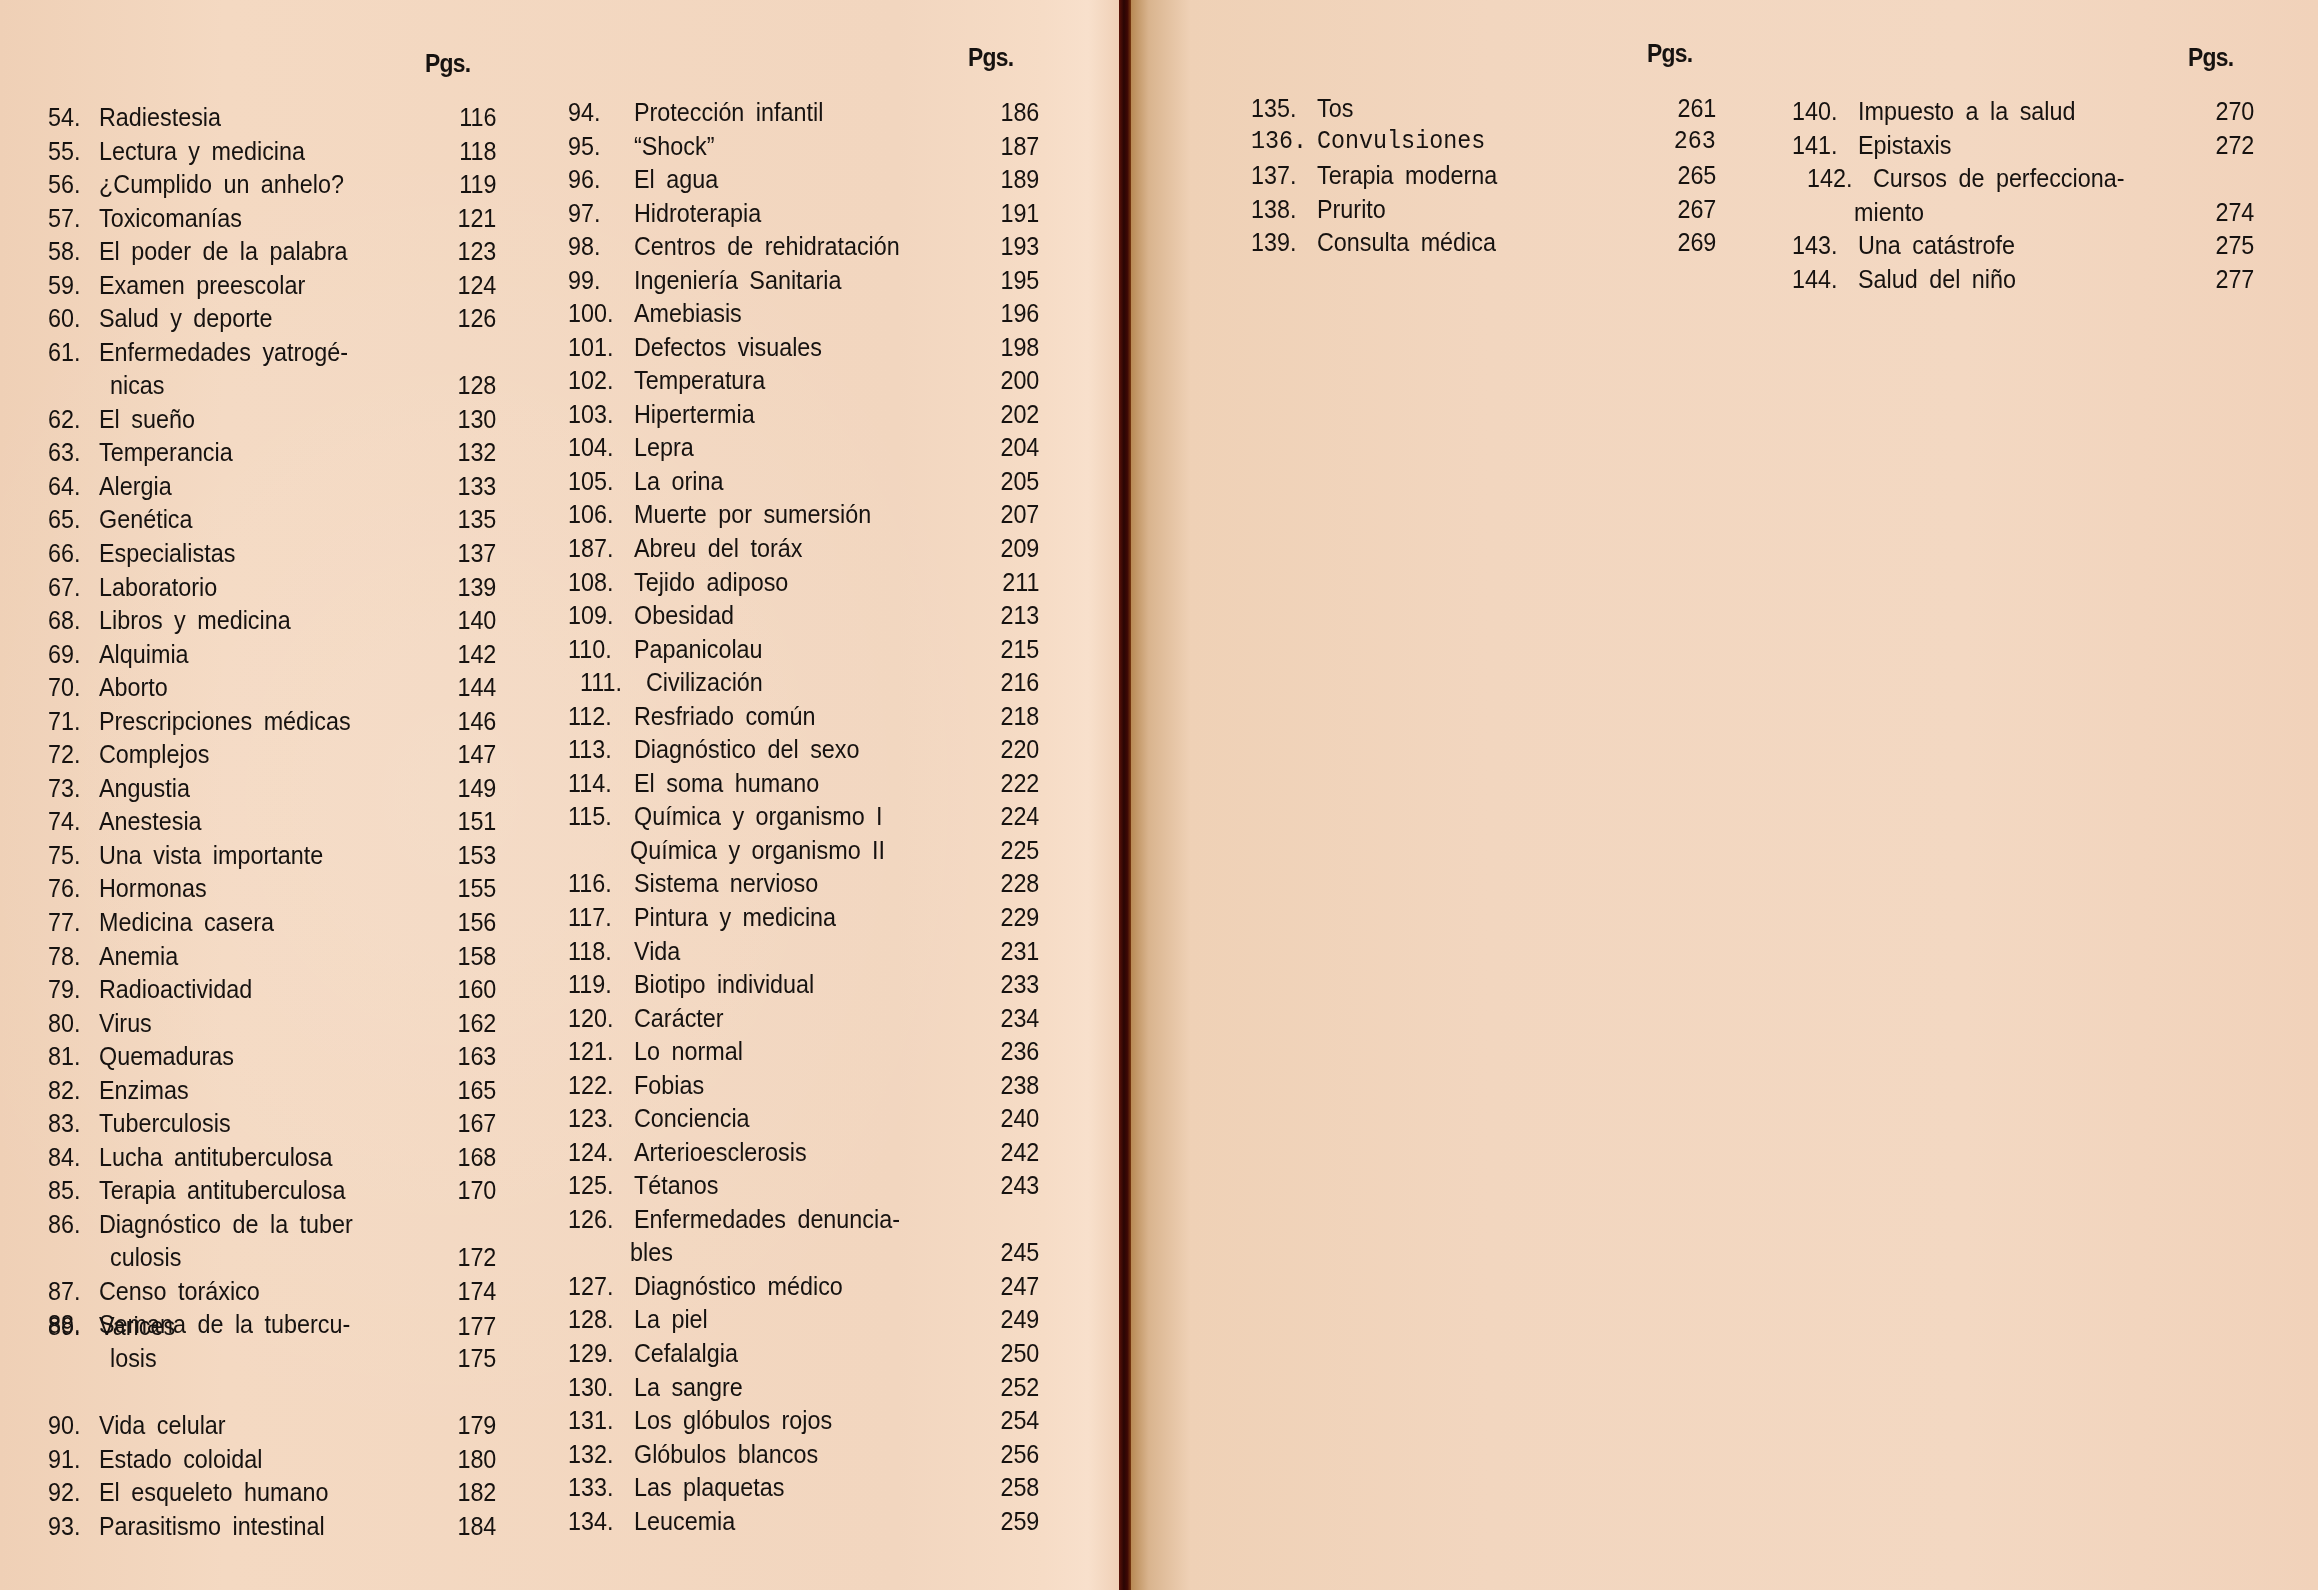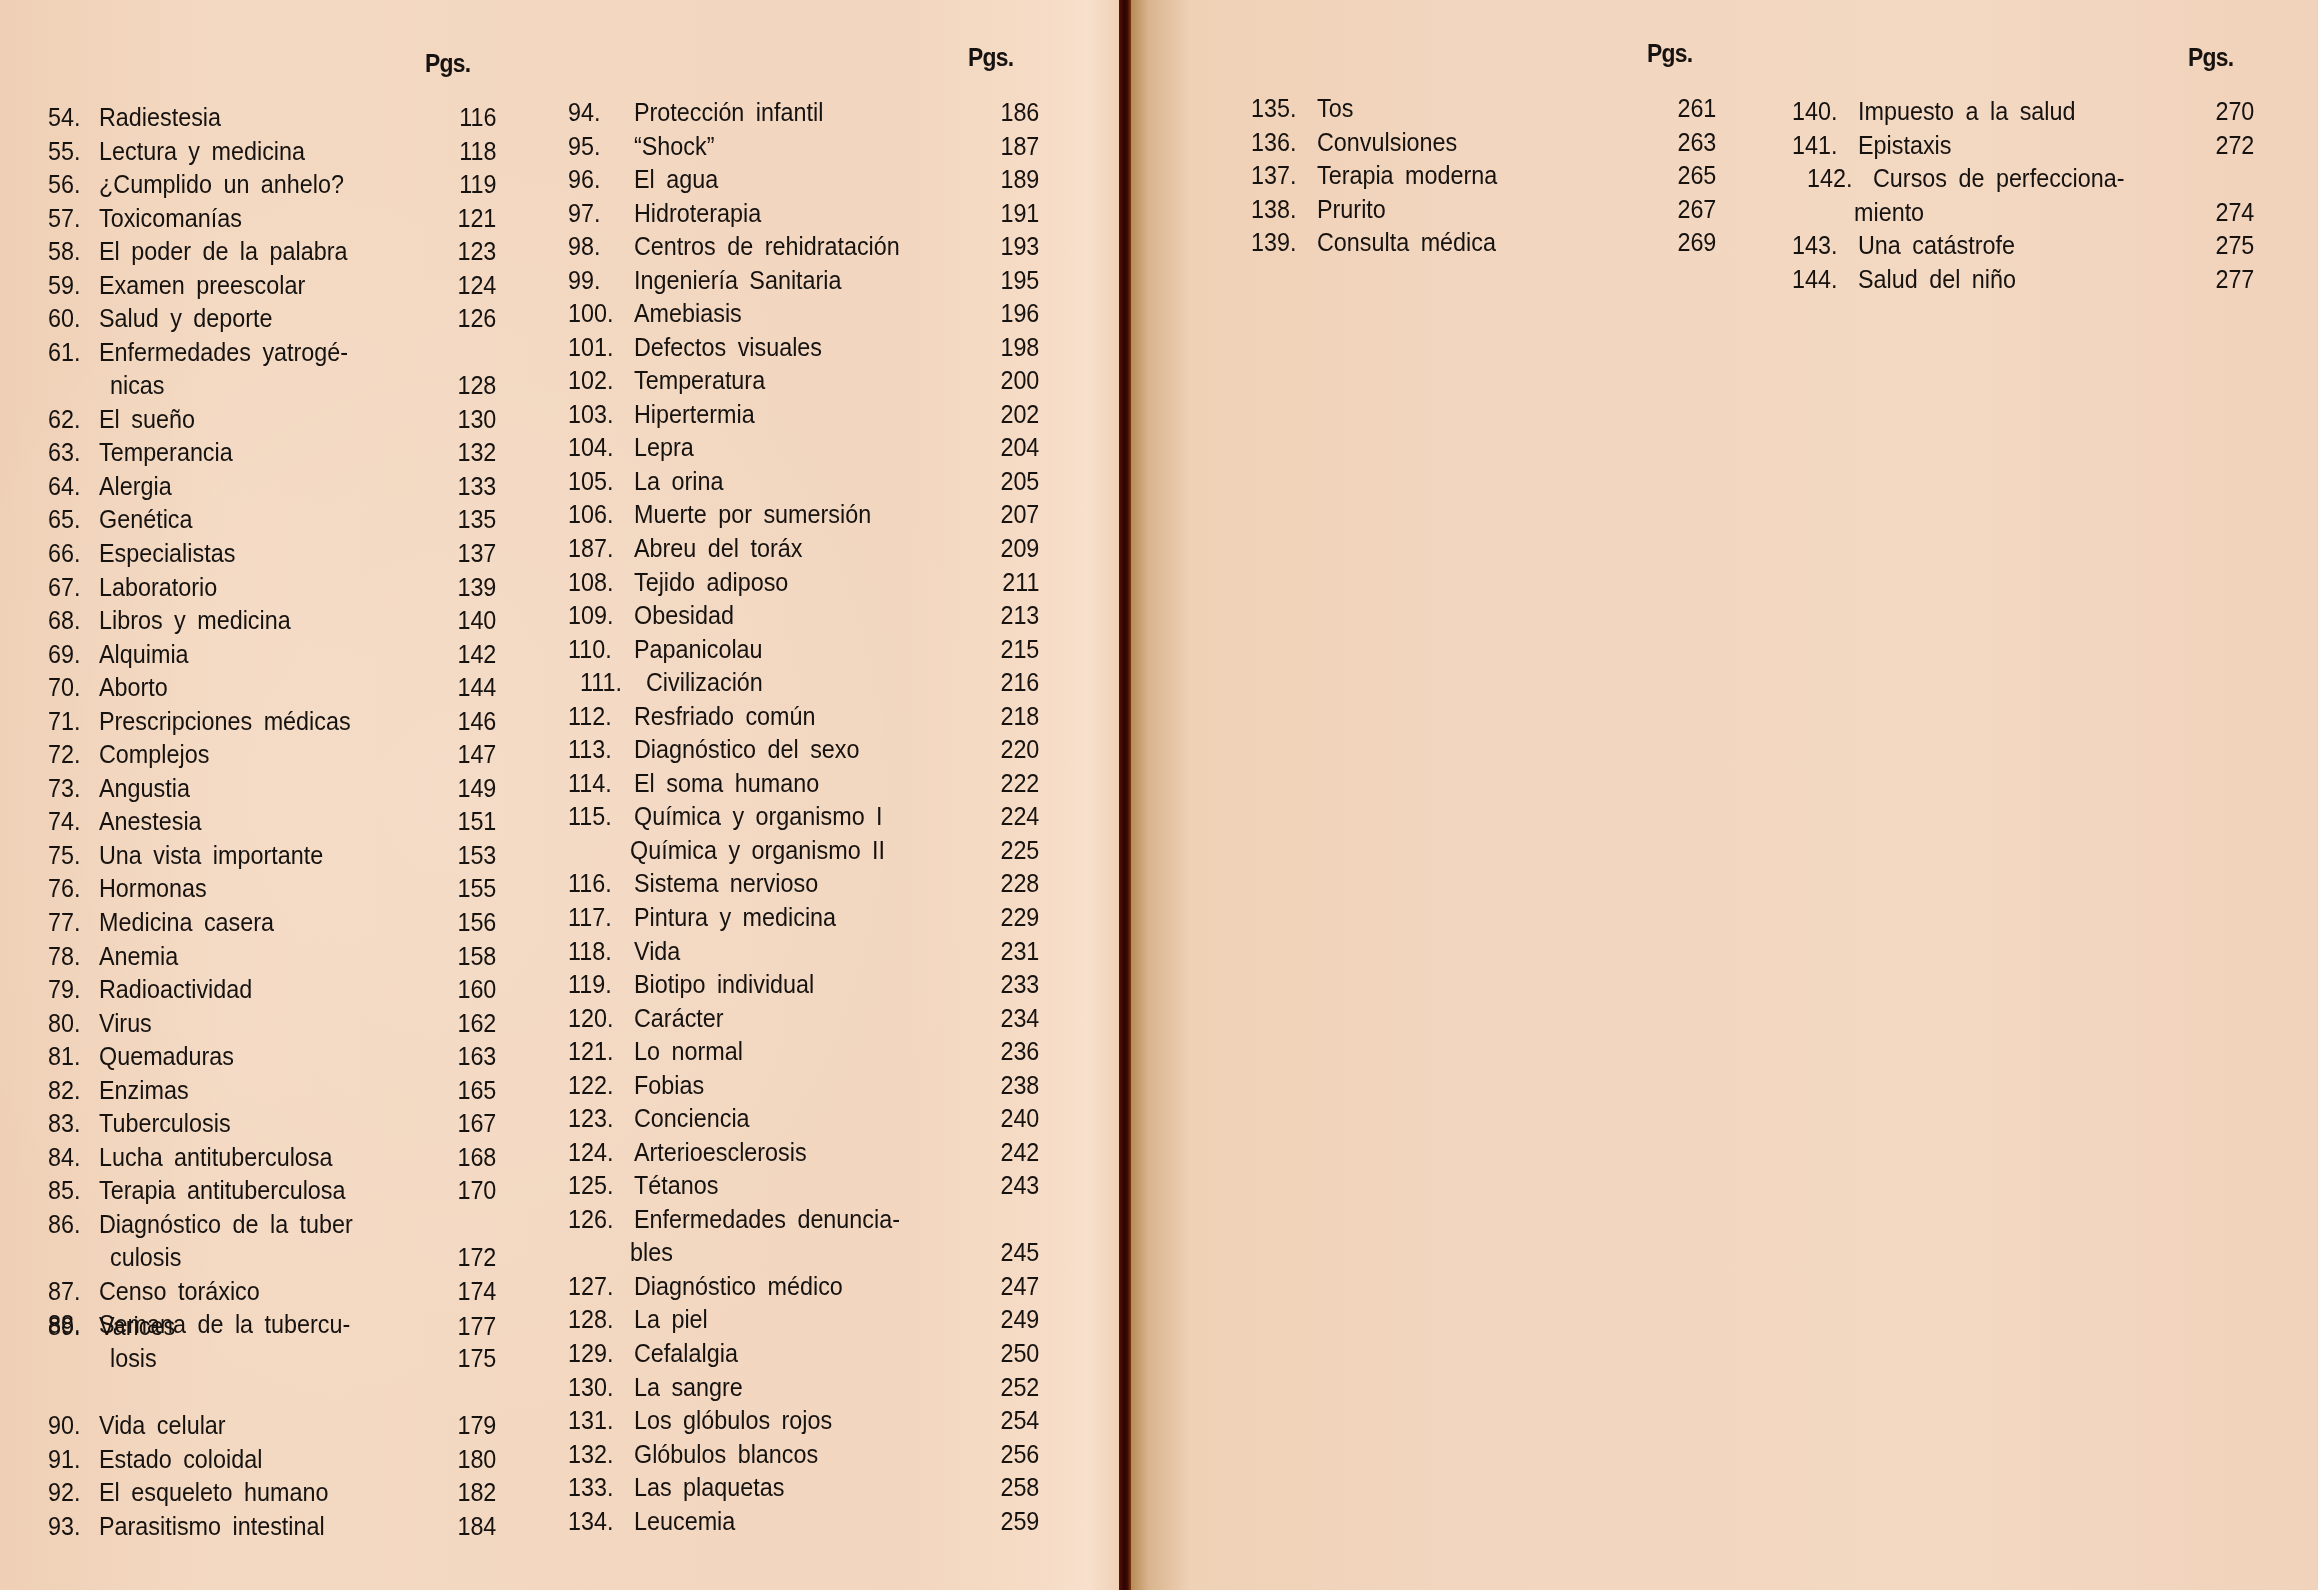--- a/index.html
+++ b/index.html
@@ -530,21 +530,21 @@
         <span class="title" style="left: 66px;">Leucemia</span>
         <span class="page-num">259</span>
       </div>
     </div>
   <div class="column" style="left:1251px; width:465px; top:91px;">
       <div class="entry" style="top: 0px;">
         <span class="num">135.</span>
         <span class="title" style="left: 66px;">Tos</span>
         <span class="page-num">261</span>
       </div>
-      <div class="entry" style="top: 34px;">
+      <div class="entry" style="top: 34px; font-family: Liberation Mono, monospace;">
         <span class="num">136.</span>
         <span class="title" style="left: 66px;">Convulsiones</span>
         <span class="page-num">263</span>
       </div>
       <div class="entry" style="top: 67px;">
         <span class="num">137.</span>
         <span class="title" style="left: 66px;">Terapia moderna</span>
         <span class="page-num">265</span>
       </div>
       <div class="entry" style="top: 101px;">

